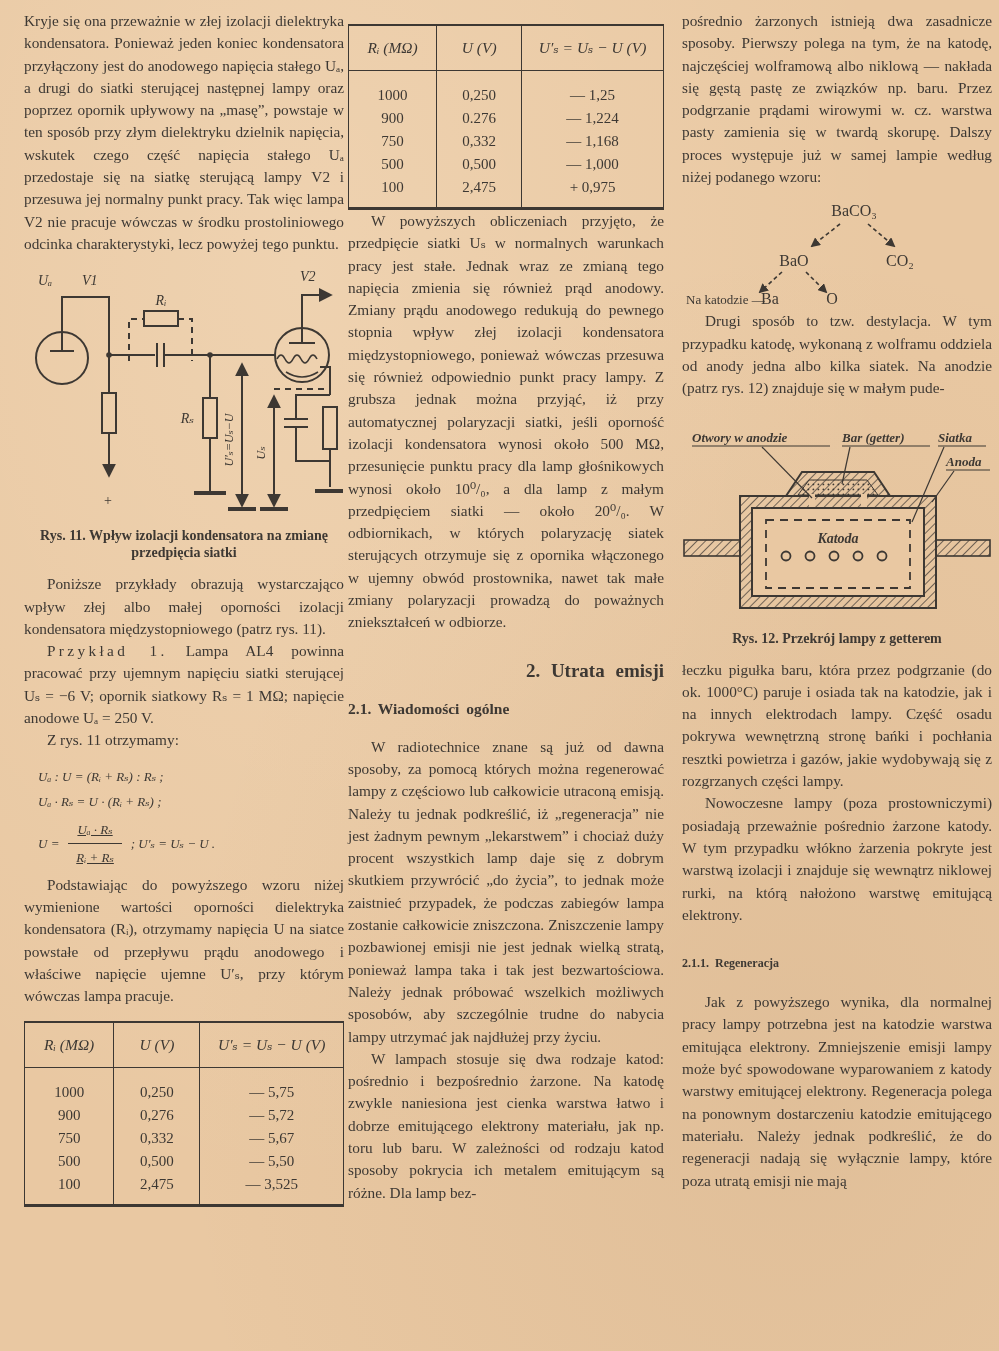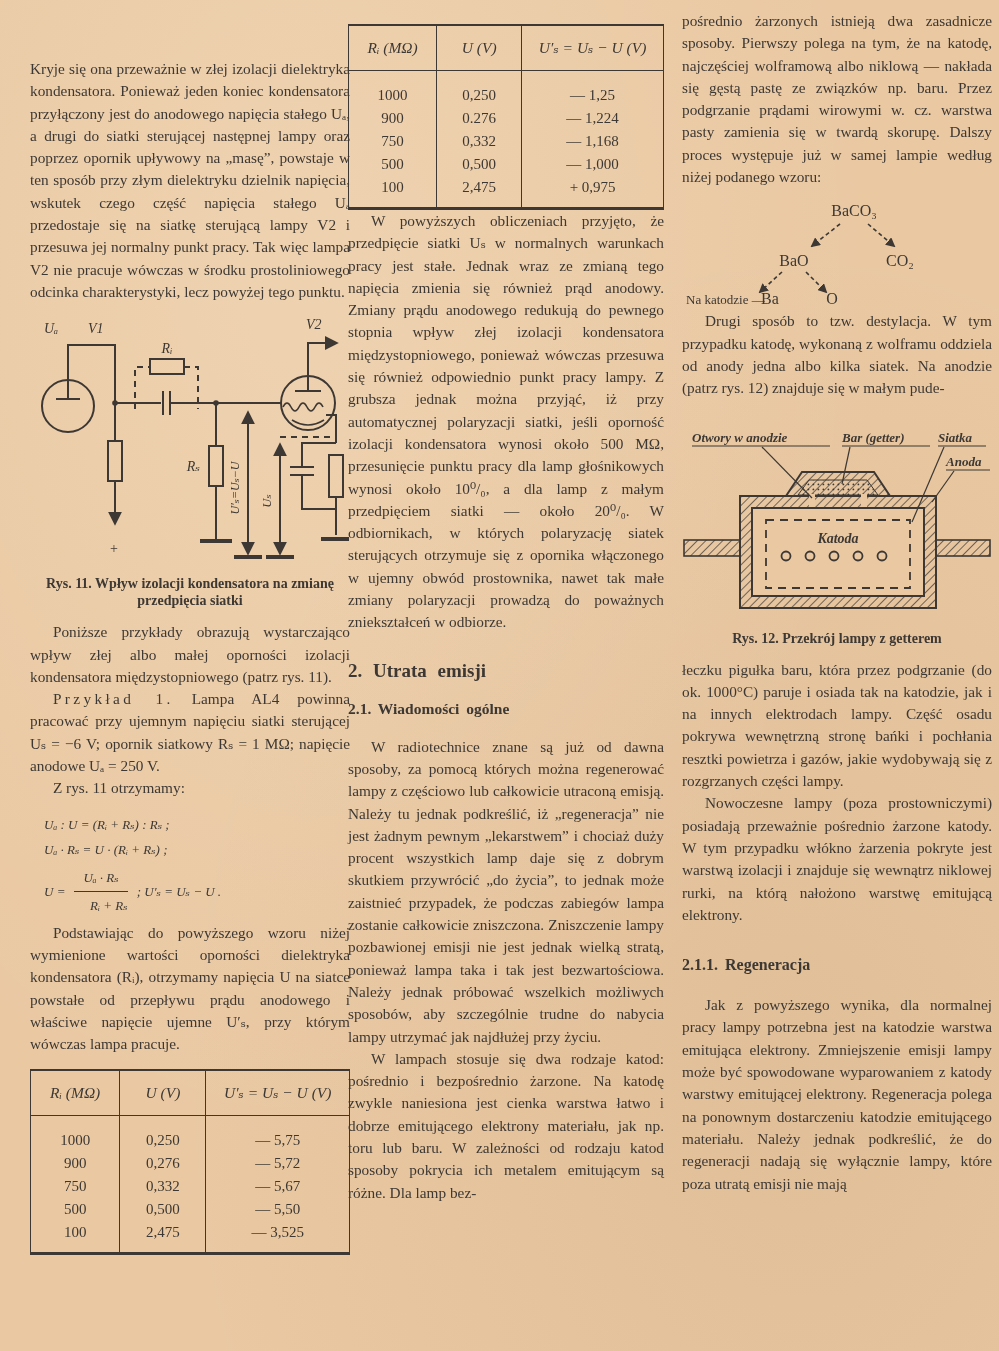--- a/index.html
+++ b/index.html
@@ -5,48 +5,48 @@
   html,body{margin:0;padding:0;background:#e9c8a2;}
   .page{
     position:relative;width:999px;height:1351px;overflow:hidden;
     background:#e9c8a2;
     background-image:radial-gradient(ellipse at 30% 20%, rgba(255,240,218,.25), rgba(0,0,0,0) 60%),
                      radial-gradient(ellipse at 80% 80%, rgba(120,80,40,.08), rgba(0,0,0,0) 55%);
     color:#3d3833;
     font-family:"Liberation Serif","DejaVu Serif","DejaVu Sans",serif;
   }
   .col{position:absolute;top:10px;}
-  .col-left{left:30px;width:320px;margin-top:48px;}
+  .col-left{left:24px;width:320px;}
   .col-mid{left:348px;width:316px;}
   .col-right{left:682px;width:310px;}
 
   p.body{margin:0;font-size:15.3px;line-height:22.3px;text-align:justify;}
   .ind{text-indent:1.5em;}
   .mt6{margin-top:6px;} .mt10{margin-top:10px;} .mt14{margin-top:14px;}
   .spaced{letter-spacing:.22em;}
 
   .eq{font-style:italic;font-size:13px;line-height:25px;margin:12px 0 4px 14px;}
   .eq .frow{display:flex;align-items:center;gap:9px;margin-top:3px;}
-  .frac{display:inline-block;text-align:right;}
+  .frac{display:inline-block;text-align:center;text-decoration:underline;}
   .frac .num{display:block;border-bottom:1.4px solid #3d3833;padding:0 9px 1px;}
   .frac .den{display:block;padding-top:1px;}
 
   table.data{width:100%;border-collapse:collapse;margin-top:14px;font-size:15px;
     border-top:2px solid #3d3833;border-bottom:3px solid #3d3833;
     border-left:1.3px solid #3d3833;border-right:1.3px solid #3d3833;}
   table.data th{font-style:italic;font-weight:normal;font-size:15.5px;
     padding:13px 4px;border-bottom:1.5px solid #3d3833;text-align:center;}
   table.data th+th, table.data td+td{border-left:1.3px solid #3d3833;}
   table.data td{text-align:center;padding:1px 4px;line-height:21px;}
   table.data tr.r-first td{padding-top:14px;}
   table.data tr.r-last td{padding-bottom:9px;}
 
-  .h2{font-weight:700;font-size:19px;text-align:left;word-spacing:6px;margin:26px 0 18px;}
+  .h2{font-weight:700;font-size:19px;text-align:right;word-spacing:6px;margin:26px 0 18px;}
   .h3{font-weight:700;font-size:15.5px;word-spacing:3px;margin:0 0 18px;}
-  .h4{font-weight:700;font-size:16px;word-spacing:3px;margin:30px 0 20px;}
+  .h4{font-weight:700;font-size:12px;word-spacing:3px;margin:30px 0 20px;}
 
   figure{margin:0;}
   .figcap{font-weight:700;font-size:14px;text-align:center;line-height:17px;margin:4px 14px 12px;}
   .fig-svg{display:block;}
   .chem-wrap{margin:6px 0 4px;}
 </style>
 </head>
 <body>
 
 <div class="page">

